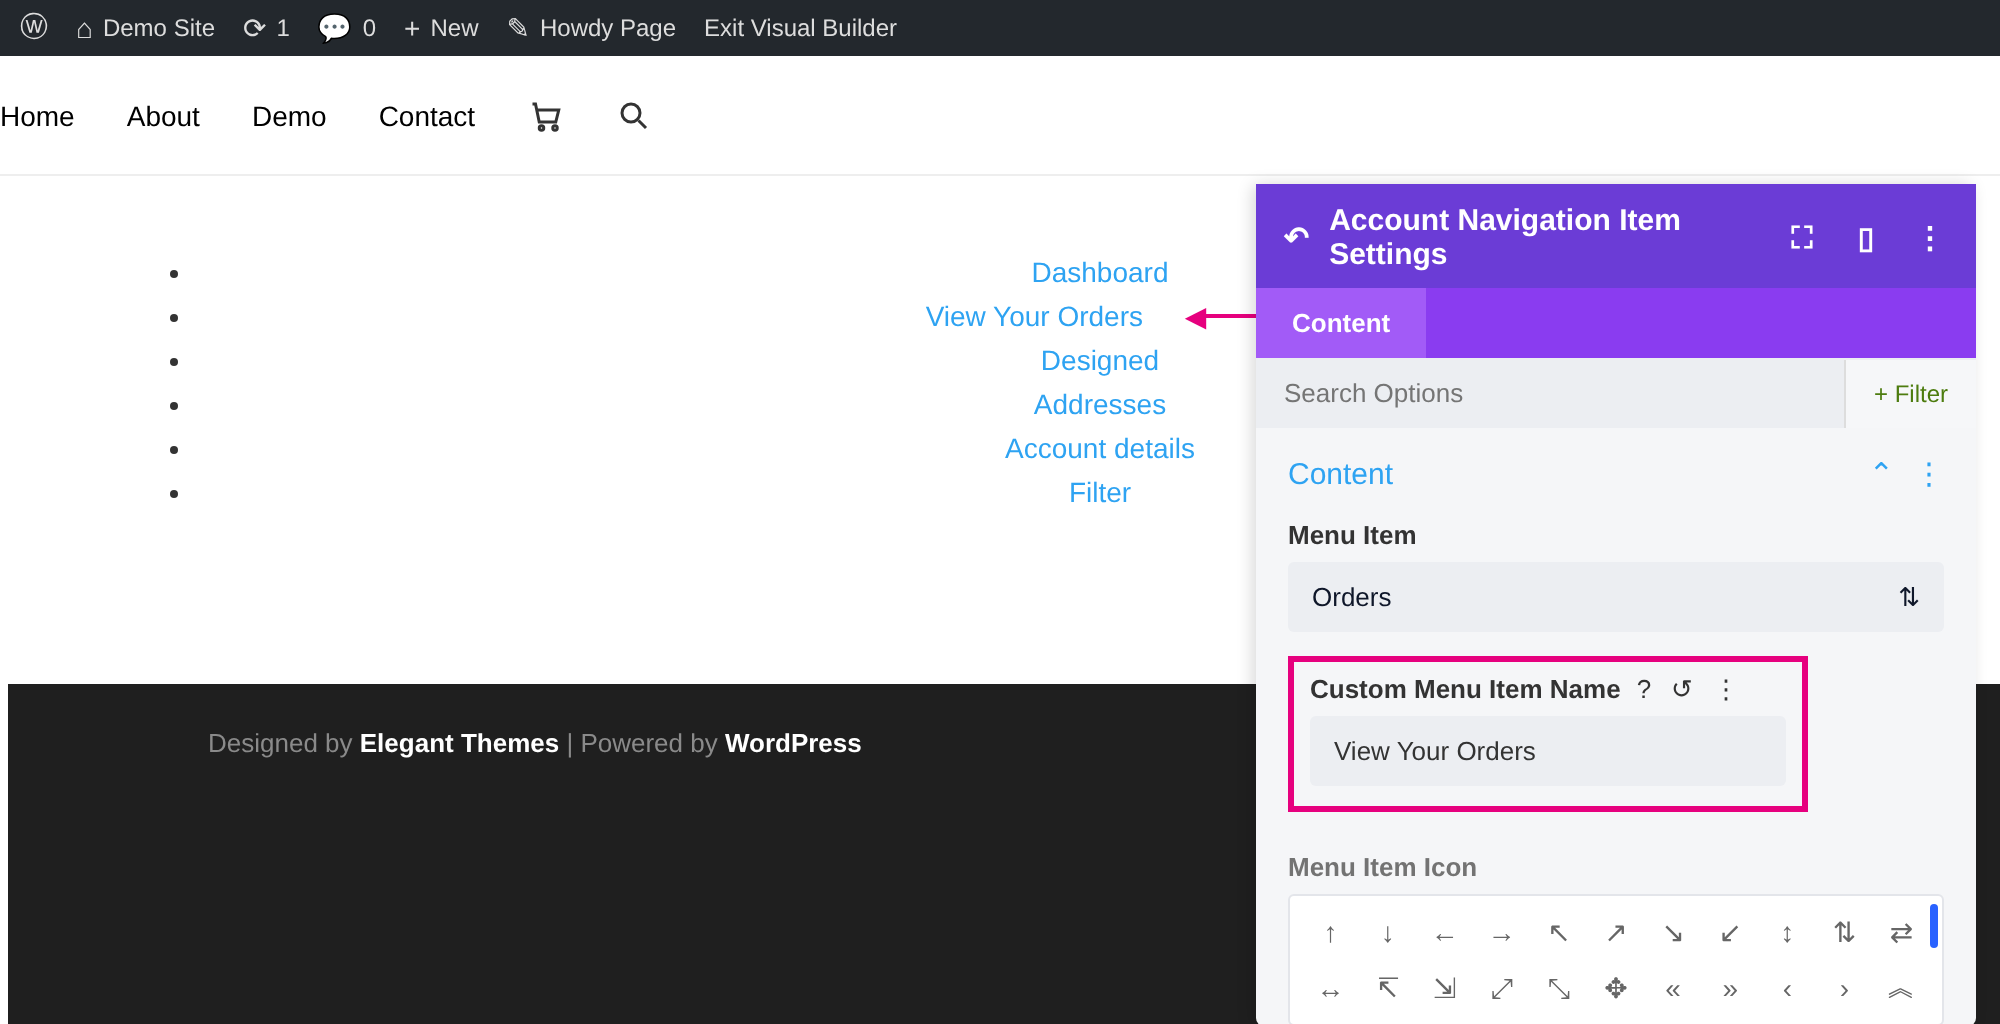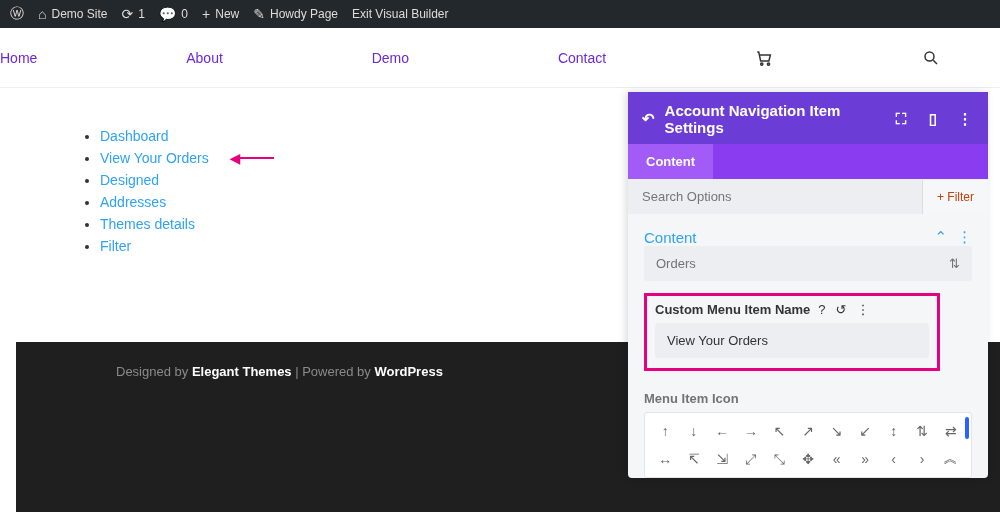--- a/index.html
+++ b/index.html
@@ -6,58 +6,58 @@
   body { background: #fff; width: 1000px; height: 512px; overflow: hidden; position: relative; font-size: 13px; color: #333; }
 
   
   .wp-bar { background: #23282d; color: #ddd; height: 28px; display: flex; align-items: center; padding: 0 10px; font-size: 12px; justify-content: space-between; }
   .wp-left, .wp-right { display: flex; align-items: center; gap: 14px; }
   .wp-bar .item { display: flex; align-items: center; gap: 5px; color: #ddd; cursor: pointer; }
   .wp-bar .item span.ico { font-size: 14px; }
   .avatar { width: 16px; height: 16px; background: #888; display: inline-block; }
 
   
-  .site-nav { height: 60px; border-bottom: 1px solid #eee; display: flex; align-items: center; justify-content: space-between; padding: 0 60px 0 0; gap: 26px; font-size: 14px; color: #6d28d9; }
+  .site-nav { height: 60px; border-bottom: 1px solid #eee; display: flex; align-items: center; justify-content: flex-start; padding: 0 60px 0 0; gap: 26px; font-size: 14px; color: #000000; }
   .site-nav .nav-link { cursor: pointer; }
   .cart-ico, .search-ico { width: 18px; height: 18px; display: inline-flex; align-items: center; justify-content: center; cursor: pointer; color:#333; }
 
   
   .page { padding: 40px 0 0 100px; }
   ul.acct { list-style: disc; }
-  ul.acct li { margin-bottom: 6px; color:#333; font-size:14px; }
+  ul.acct li { margin-bottom: 6px; color:#333; font-size:14px;text-align:center; }
   ul.acct li a { color: #2ea3f2; text-decoration: none; cursor: pointer; }
   .arrow-wrap { display:inline-flex; align-items:center; margin-left:20px;}
   .arrow-line { display:inline-block; width:34px; height:2px; background:#e6007e; }
   .arrow-head { color:#e6007e; font-size:14px; margin-left:-3px;}
 
   
-  .footer { position: absolute; left: 16px; right: 0; top: 342px; height: 170px; background: #1f1f1f; color: #8a8a8a; padding: 22px 100px; font-size: 13px; }
+  .footer { position: absolute; left: 4px; right: 0; top: 342px; height: 170px; background: #1f1f1f; color: #8a8a8a; padding: 22px 100px; font-size: 13px; }
   .footer b { color: #fff; font-weight: 600; }
 
   
   .panel { position: absolute; top: 92px; right: 12px; width: 360px; background: #f5f6f8; box-shadow: -2px 0 8px rgba(0,0,0,.15); border-radius: 4px; overflow: visible; }
   .panel-hdr { background: #6b3cd6; color: #fff; padding: 10px 14px 8px; }
   .hdr-row1 { display: flex; align-items: center; gap: 10px; font-size: 15px; font-weight: 600; }
   .hdr-right { margin-left: auto; display: flex; align-items: center; gap: 14px; }
   .hdr-right .ibtn { cursor: pointer; width: 18px; text-align: center; }
   .preset { font-size: 11px; color: #e0d7f5; margin-top: 3px; }
   .tab-row { background: #8a3cf0; display: flex; }
   .tab { padding: 10px 18px; color: #fff; font-size: 13px; cursor: pointer; }
   .tab.active { background: #a25bf7; font-weight: 600; }
   .search-row { display: flex; align-items: center; background: #eceef2; }
   .search-row input { flex: 1; border: none; background: transparent; padding: 10px 14px; font-size: 13px; color: #1d4ed8; outline: none; }
-  .filter-btn { background: #f6f7f9; border-left: 1px solid #ddd; padding: 10px 14px; font-size: 12px; color: #c2410c; cursor: pointer; }
+  .filter-btn { background: #f6f7f9; border-left: 1px solid #ddd; padding: 10px 14px; font-size: 12px; color: #4d7c0f; cursor: pointer; }
   .section { padding: 14px 16px 6px; }
   .sec-head { display: flex; align-items: center; justify-content: space-between; color: #2ea3f2; font-size: 15px; font-weight: 500; }
   .sec-head .tools { display:flex; gap:10px; color:#2ea3f2; }
   .field-lbl { font-size: 13px; font-weight: 600; color: #333; margin: 14px 0 6px; display:flex; align-items:center; gap:8px;}
   .field-lbl .meta { display:flex; gap:10px; color:#333; font-weight:normal; }
-  .select { background: #eceef2; border-radius: 3px; padding: 10px 12px; font-size: 13px; color: #737373; display: flex; justify-content: space-between; cursor: pointer; }
+  .select { background: #eceef2; border-radius: 3px; padding: 10px 12px; font-size: 13px; color: #0f172a; display: flex; justify-content: space-between; cursor: pointer; }
   .text-in { background: #eceef2; border: none; border-radius: 3px; padding: 10px 12px; font-size: 13px; color: #333; width: 100%; outline: none; }
-  .hilite { border: 3px solid #e6007e; padding: 6px 8px 10px; margin-top: 12px; width:296px; }
+  .hilite { border: 3px solid #e6007e; padding: 6px 8px 10px; margin-top: 12px; width:260px; }
   .hilite .field-lbl { margin-top: 0; }
   .icon-lbl { font-size:13px; font-weight:600; color:#737373; margin:14px 16px 6px; }
   .icon-grid { margin: 0 16px; border:1px solid #e3e5ea; background:#fff; border-radius:3px; padding:4px 6px; position:relative; }
   .icon-grid-row { display:flex; }
   .icon-cell { flex:1; height:28px; display:flex; align-items:center; justify-content:center; font-size:14px; color:#666; cursor:pointer; }
   .scroll-ind { position:absolute; right:2px; top:4px; width:4px; height:22px; background:#2962ff; border-radius:2px;}
 
   svg { display:block; }
 </style>
 </head>
@@ -119,21 +119,21 @@
     <li><a>Dashboard</a></li>
     <li>
       <a>View Your Orders</a>
       <span class="arrow-wrap">
           <span class="arrow-head">◀</span>
           <span class="arrow-line"></span>
         </span>
     </li>
     <li><a>Designed</a></li>
     <li><a>Addresses</a></li>
-    <li><a>Themes details</a></li>
+    <li><a>Account details</a></li>
     <li><a>Filter</a></li>
   </ul>
 </div>
 
 <div class="footer">
   <span>Designed by </span><b>Elegant Themes</b><span> | Powered by </span><b>WordPress</b>
 </div>
 
 <div class="panel">
   <div class="panel-hdr">
@@ -155,20 +155,21 @@
     <div class="filter-btn">+ <span>Filter</span></div>
   </div>
   <div class="section">
     <div class="sec-head">
       <span>Content</span>
       <div class="tools">
         <span>⌃</span>
         <span>⋮</span>
       </div>
     </div>
+    <div class="field-lbl">Menu Item</div>
     <div class="select">
       <span>Orders</span>
       <span>⇅</span>
     </div>
     <div class="hilite">
       <div class="field-lbl">
         <span>Custom Menu Item Name</span>
         <span class="meta">
           <span>?</span>
           <span>↺</span>

